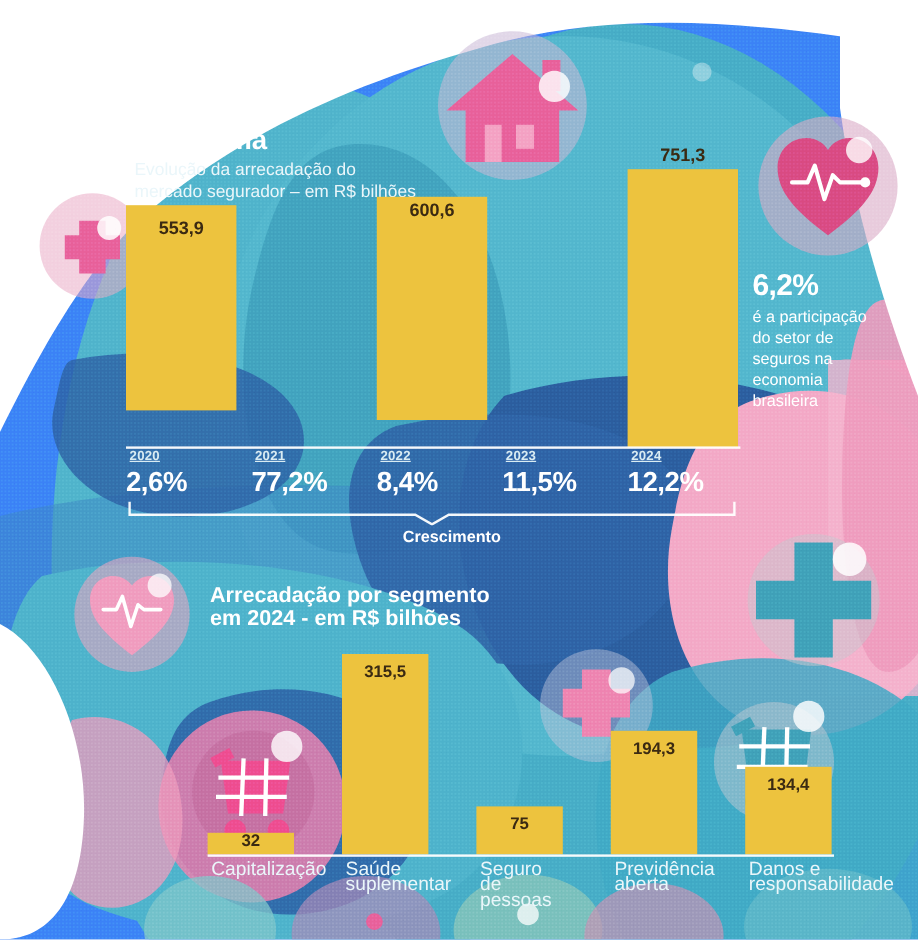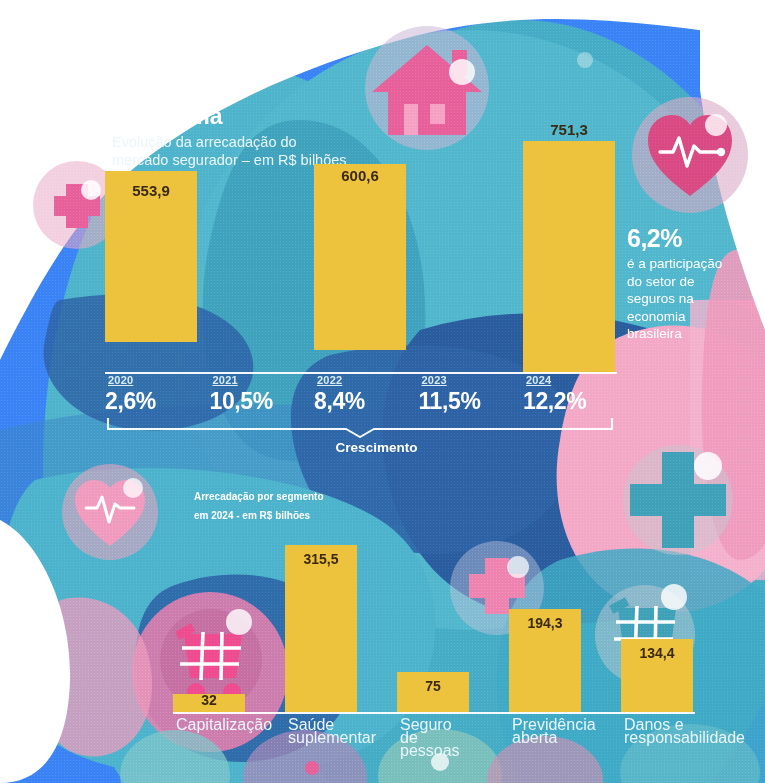--- a/index.html
+++ b/index.html
@@ -171,26 +171,25 @@
     font-size: 13.5px;
     line-height: 17.5px;
     color: #ffffff;
     margin-top: 2px;
     white-space: pre-line;
   }
 
   
   #chart2-title {
     left: 175px; top: 487px;
-    font-size: 10px;
+    font-size: 18px;
     font-weight: bold;
     line-height: 19px;
     color: #ffffff;
     white-space: pre-line;
-    margin-left: 19px;
   }
   #chart2 {
     left: 173px; top: 545px;
     width: 520px; height: 167px;
   }
   #chart2-bars {
     position: absolute;
     left: 0; bottom: 0;
     width: 520px; height: 167px;
     display: flex;
@@ -412,21 +411,21 @@
     </div>
     <div class="abs" id="chart1-axis"></div>
 
     <div class="abs" id="years-row">
       <div class="yr-col">
         <div class="yr-label">2020</div>
         <div class="yr-growth">2,6%</div>
       </div>
       <div class="yr-col">
         <div class="yr-label">2021</div>
-        <div class="yr-growth">10,5%</div>
+        <div class="yr-growth">77,2%</div>
       </div>
       <div class="yr-col">
         <div class="yr-label">2022</div>
         <div class="yr-growth">8,4%</div>
       </div>
       <div class="yr-col">
         <div class="yr-label">2023</div>
         <div class="yr-growth">11,5%</div>
       </div>
       <div class="yr-col">

